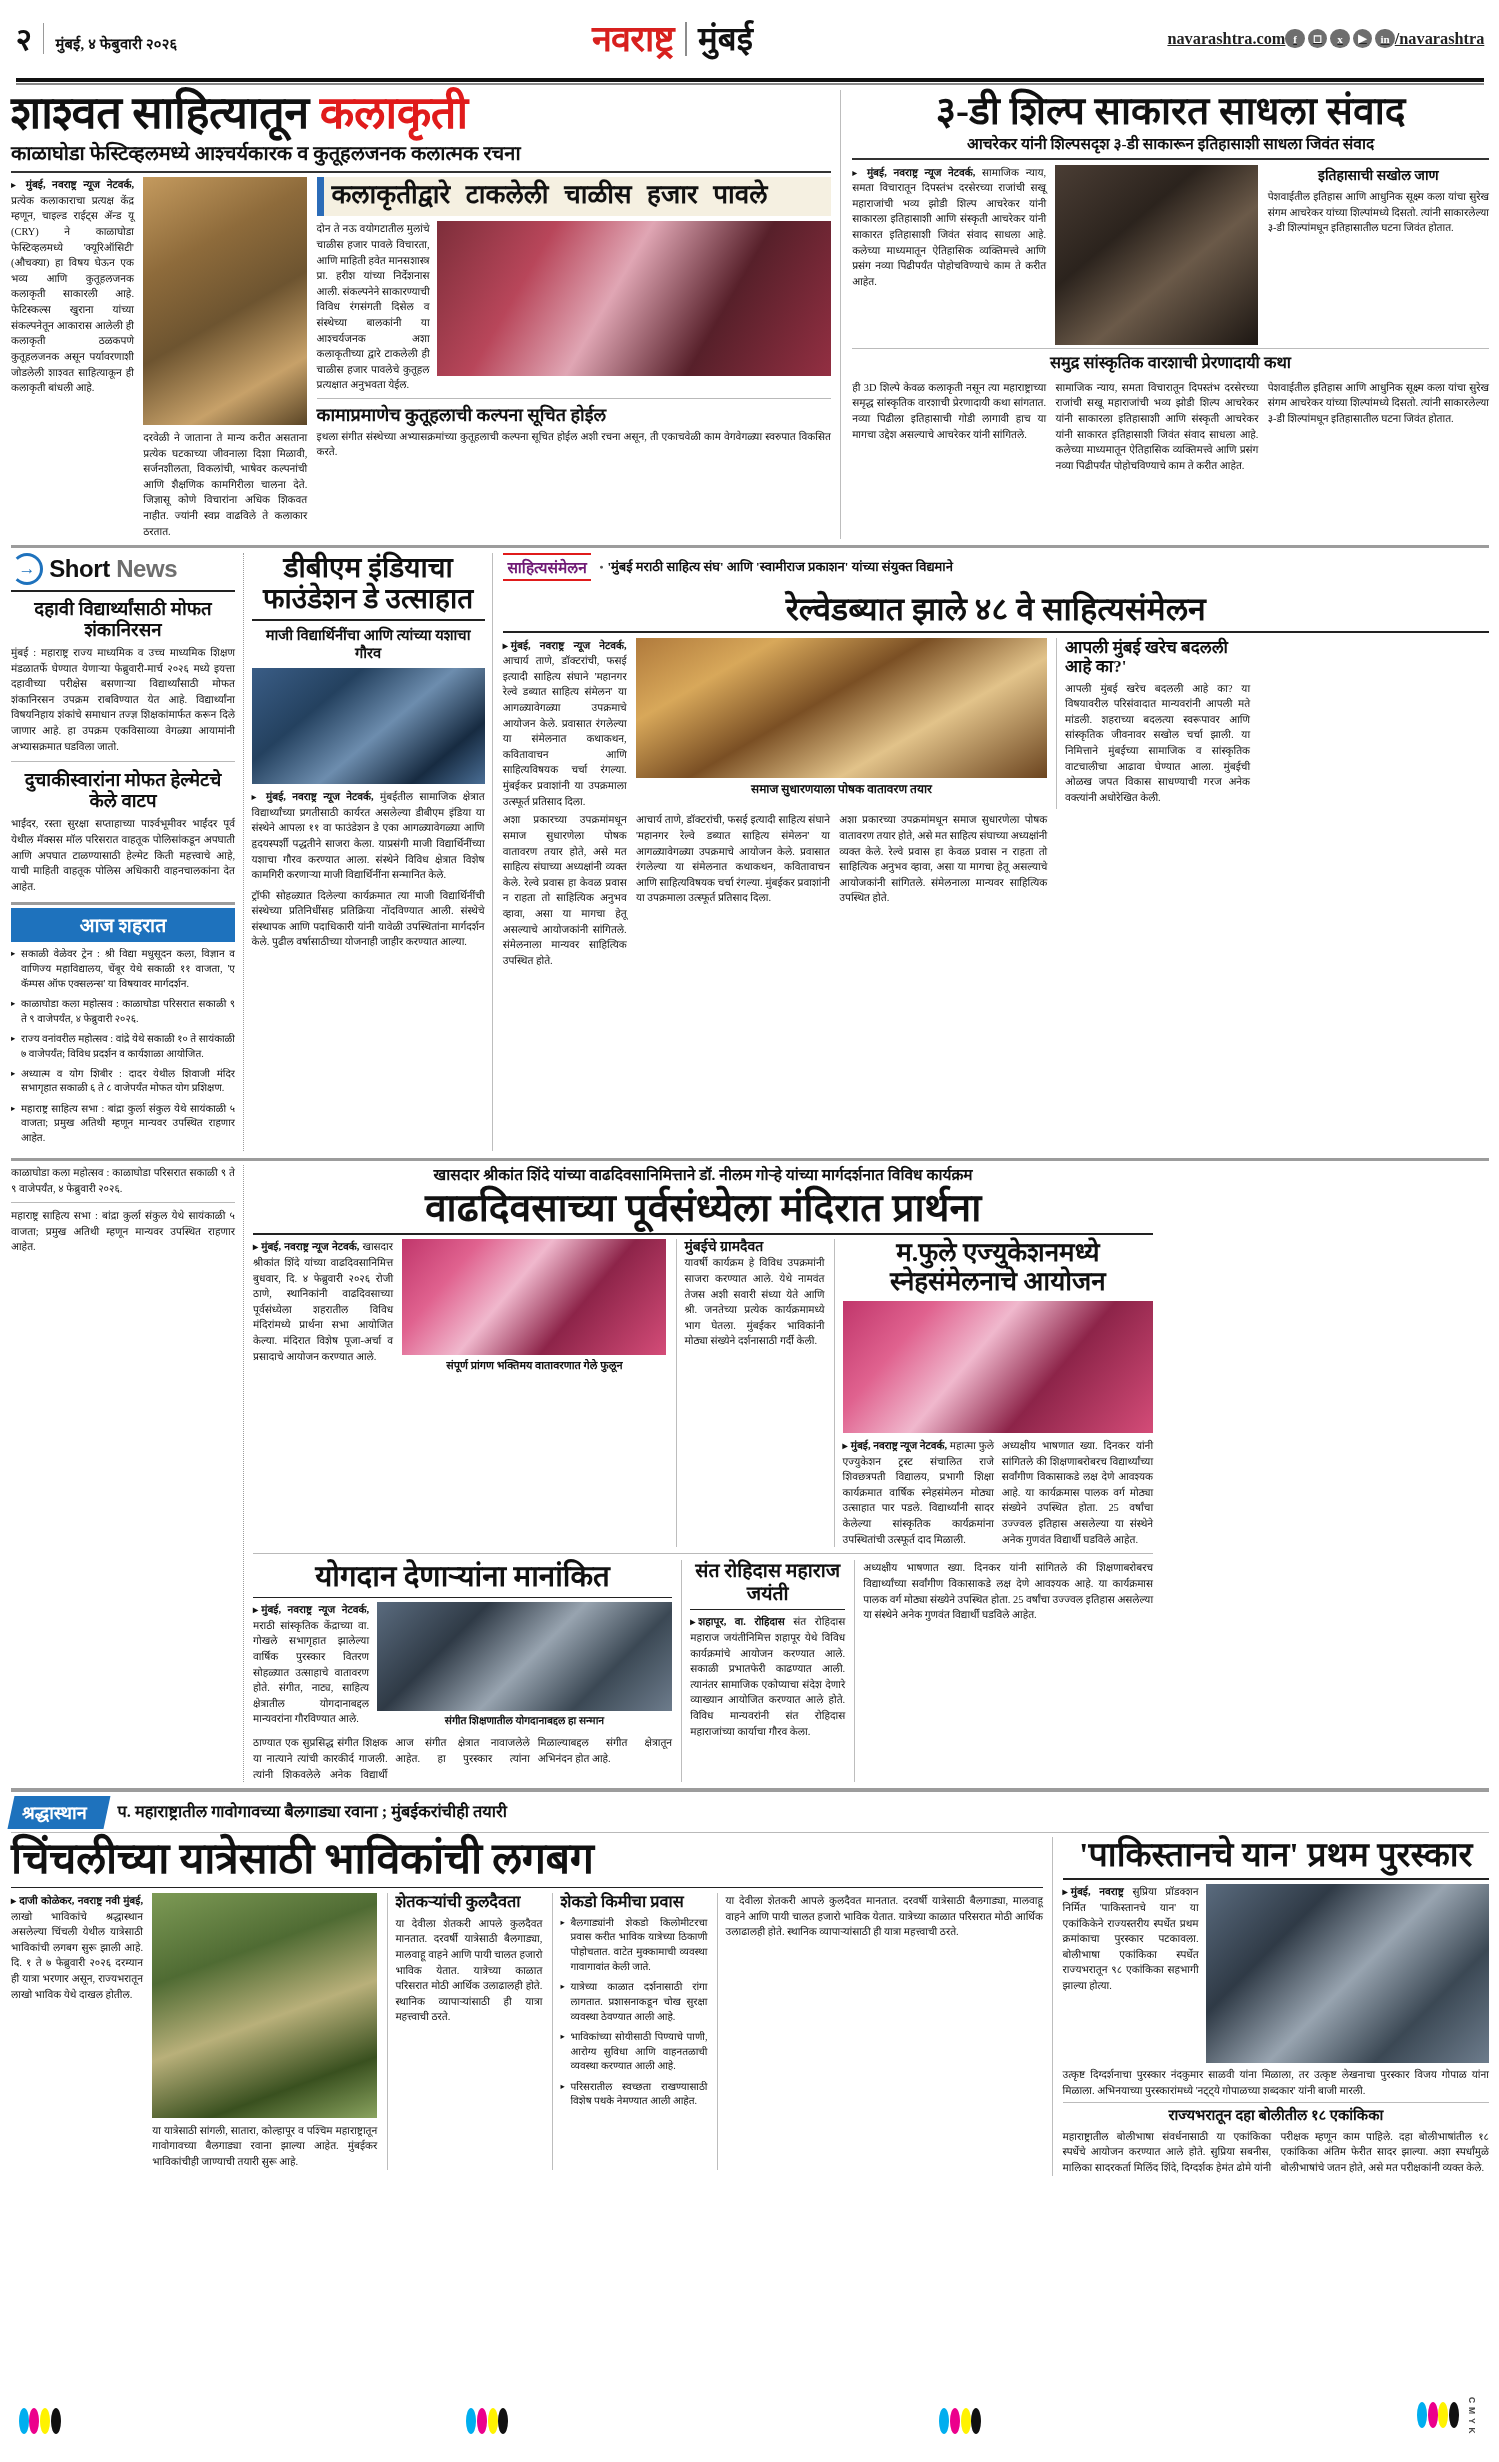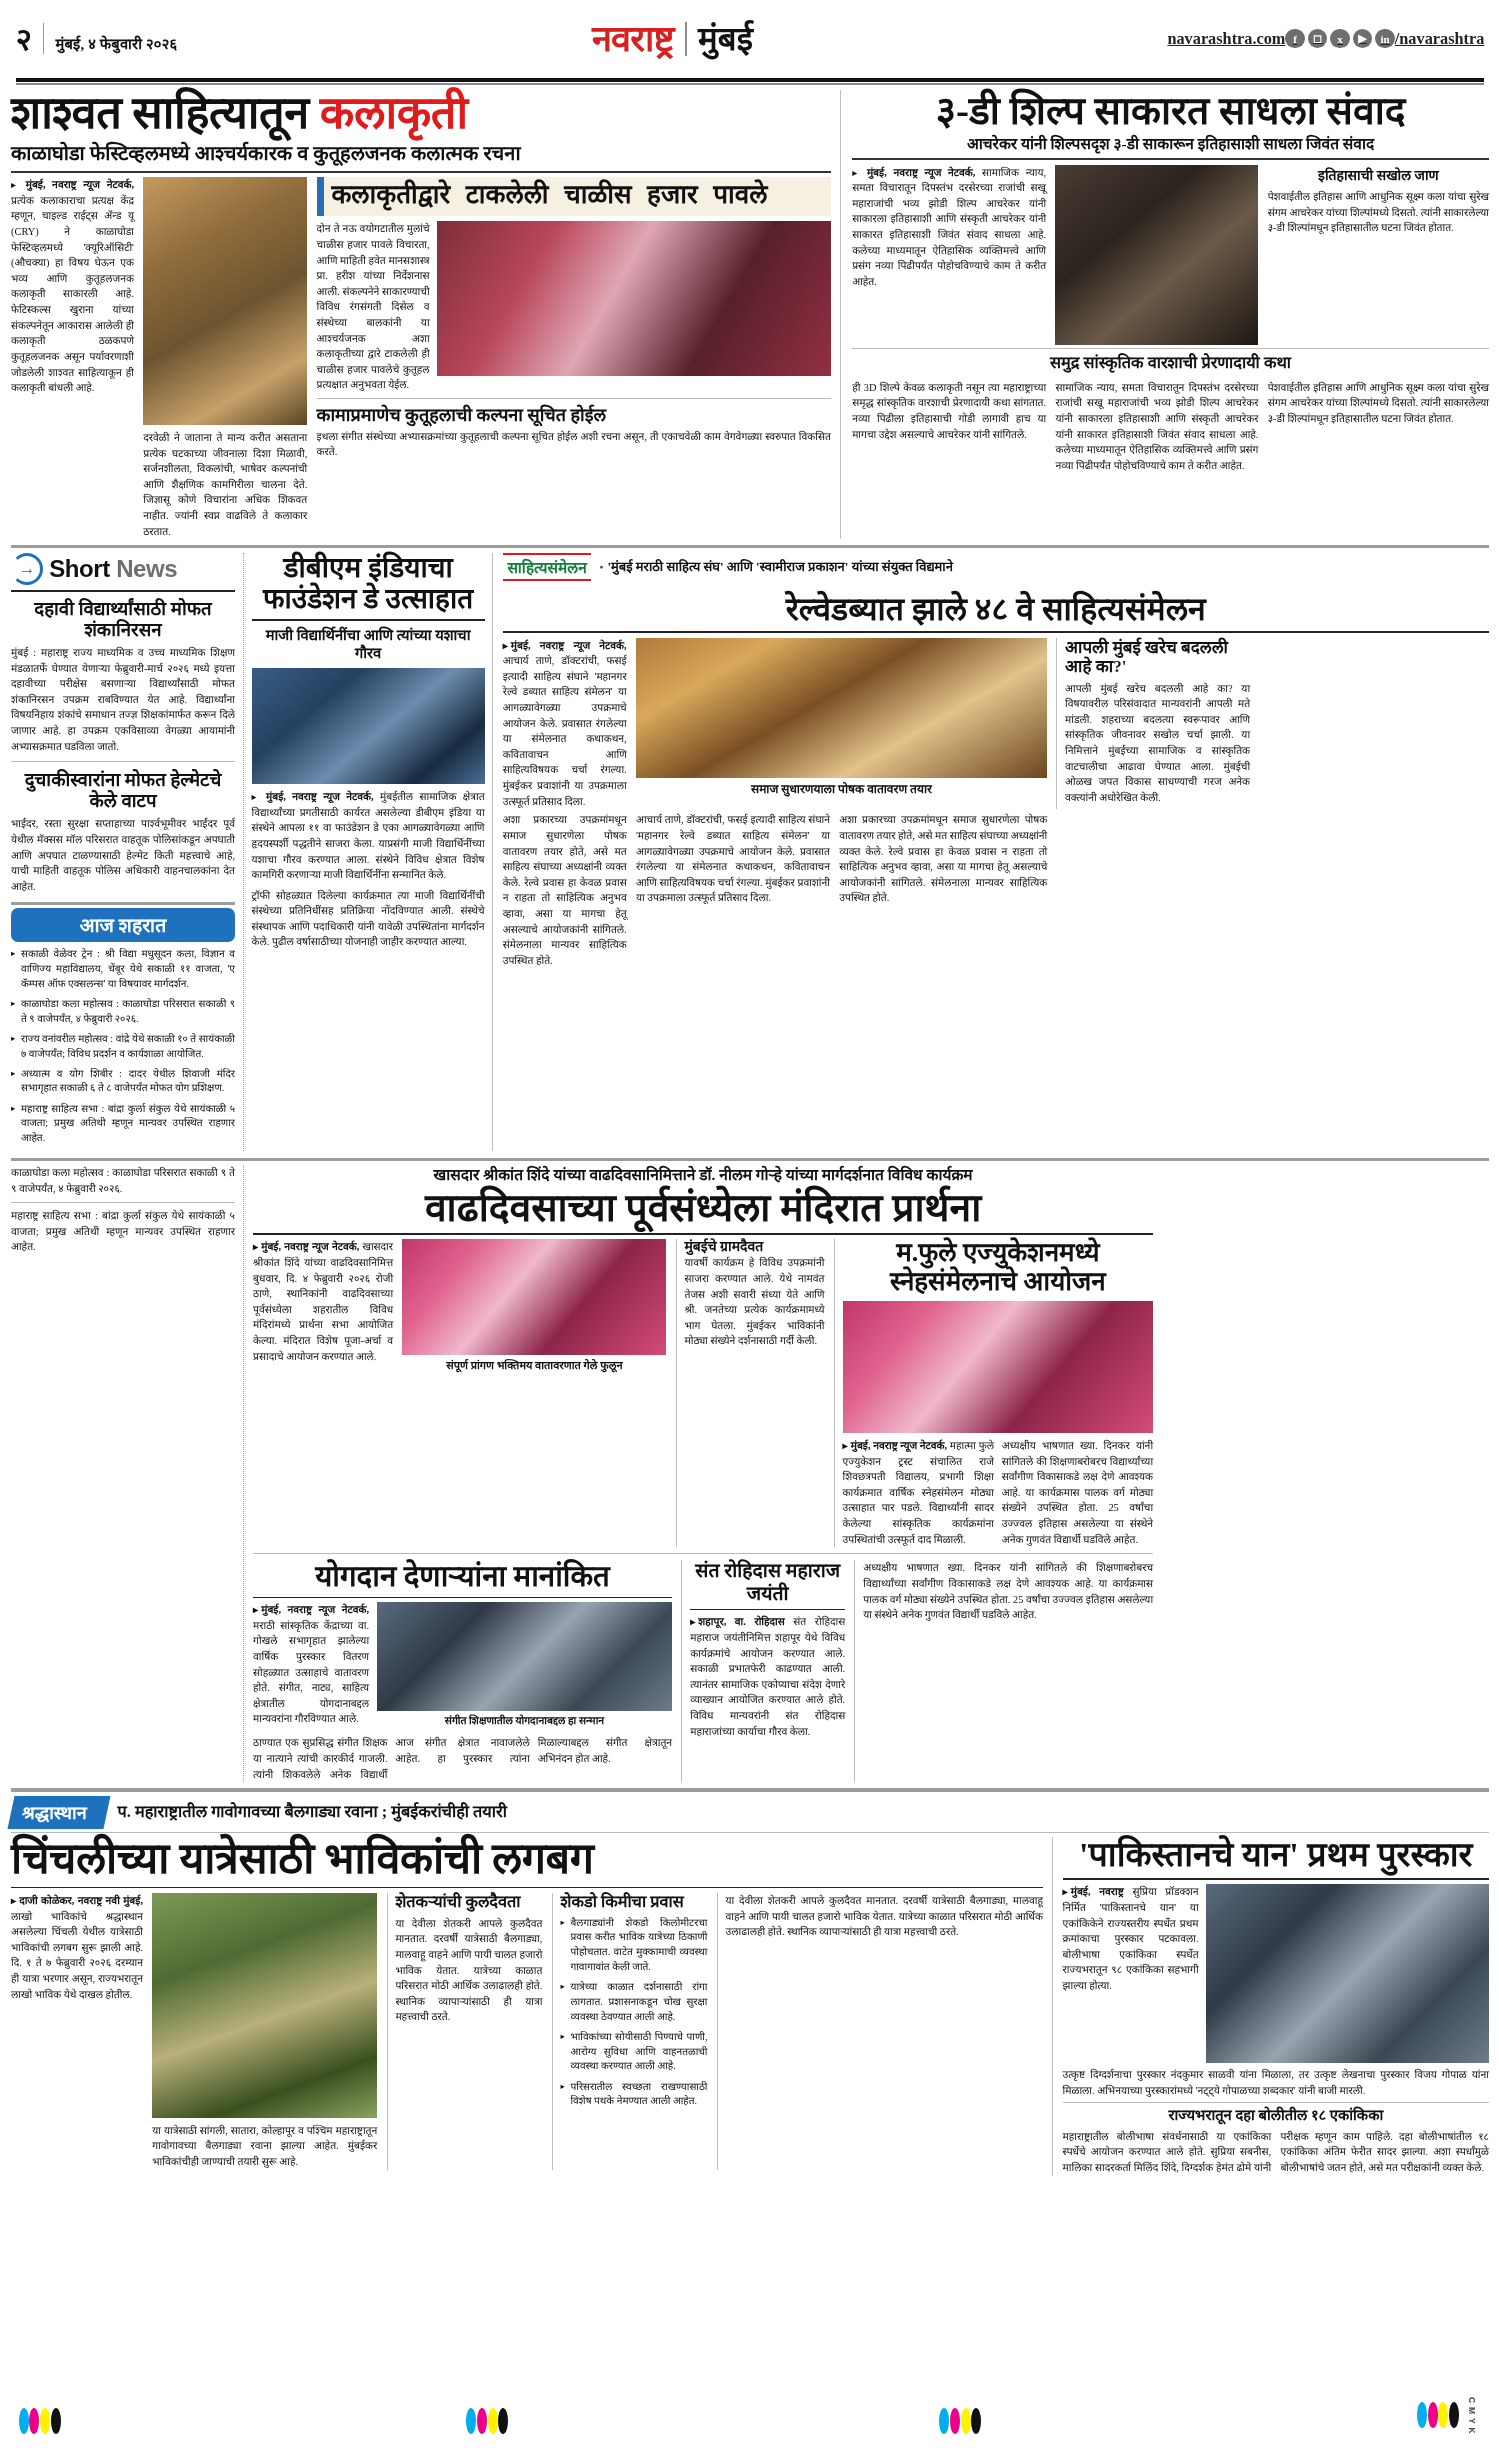--- a/index.html
+++ b/index.html
@@ -55,29 +55,29 @@
   .ph-green::after{background:linear-gradient(160deg,#7d9a55 0%,#4f6b33 30%,#b9b07a 55%,#39501f 80%,#8aa35f 100%);}
   .ph-blue::after{background:linear-gradient(140deg,#3a5d86 0%,#24415f 30%,#6d8dae 55%,#172b41 80%,#4a6e95 100%);}
   .ph-pink::after{background:linear-gradient(130deg,#c0366b 0%,#e0628f 22%,#f0b8cd 42%,#8d2449 65%,#d44c78 100%);}
   .ph-group::after{background:linear-gradient(135deg,#5a6b7e 0%,#2f3a46 28%,#98a4b0 52%,#3b4854 75%,#6d7c8c 100%);}
   .ph-temple::after{background:linear-gradient(150deg,#b07a3c 0%,#d8a85a 22%,#7a4f24 45%,#e2c38a 68%,#6b441f 100%);}
 
   
   .badge-blue{display:inline-block;background:#1e72bd;color:#fff;font-size:18px;font-weight:900;
      padding:3.9px 20px 4.7px 11px;transform:skewX(-12deg);}
   .badge-blue span{display:inline-block;transform:skewX(12deg);}
-  .badge-red{display:inline-block;background:#fff;color:#15803d;font-size:15.5px;font-weight:900;
+  .badge-red{display:inline-block;background:#fff;color:#701a75;font-size:15.5px;font-weight:900;
      border-top:2.3px solid #e01b1b;border-bottom:2.3px solid #e01b1b;padding:0.8px 4.7px;}
   .shortnews-bar{display:flex;align-items:center;gap:6.2px;padding-bottom:3.1px;}
   .sn-arrow{width:26px;height:26px;border:3.1px solid #1e72bd;border-radius:50%;
      display:inline-flex;align-items:center;justify-content:center;color:#1e72bd;font-size:17px;font-weight:900;
      border-left-color:transparent;}
   .sn-text{font-family:"Liberation Sans",sans-serif;font-size:24px;font-weight:800;letter-spacing:-0.4px;}
   .sn-text .g{color:#6f6f6f;}
-  .blue-head{background:#1e72bd;color:#fff;text-align:center;font-size:19.4px;font-weight:900;padding:2.3px 0 3.9px;border-radius:7px;}
+  .blue-head{background:#1e72bd;color:#fff;text-align:center;font-size:19.4px;font-weight:900;padding:2.3px 0 3.9px;}
   .cream{background:#f5f0e1;}
   .bluebar-left{border-left:7px solid #2b6cb8;padding-left:7.8px;}
 
   .bullet::before{content:"\25CF";font-size:7px;vertical-align:middle;margin-right:3.9px;color:#555;}
   .arrow-li{font-size:10.2px;line-height:1.45;margin:0 0 5.4px;padding-left:10px;position:relative;text-align:justify;}
   .arrow-li::before{content:"\25B8";position:absolute;left:0;top:0;font-size:8.5px;}
 
   
   .cmyk{display:flex;gap:0.8px;}
   .cmyk b{display:block;width:10px;height:26px;border-radius:50%;}

